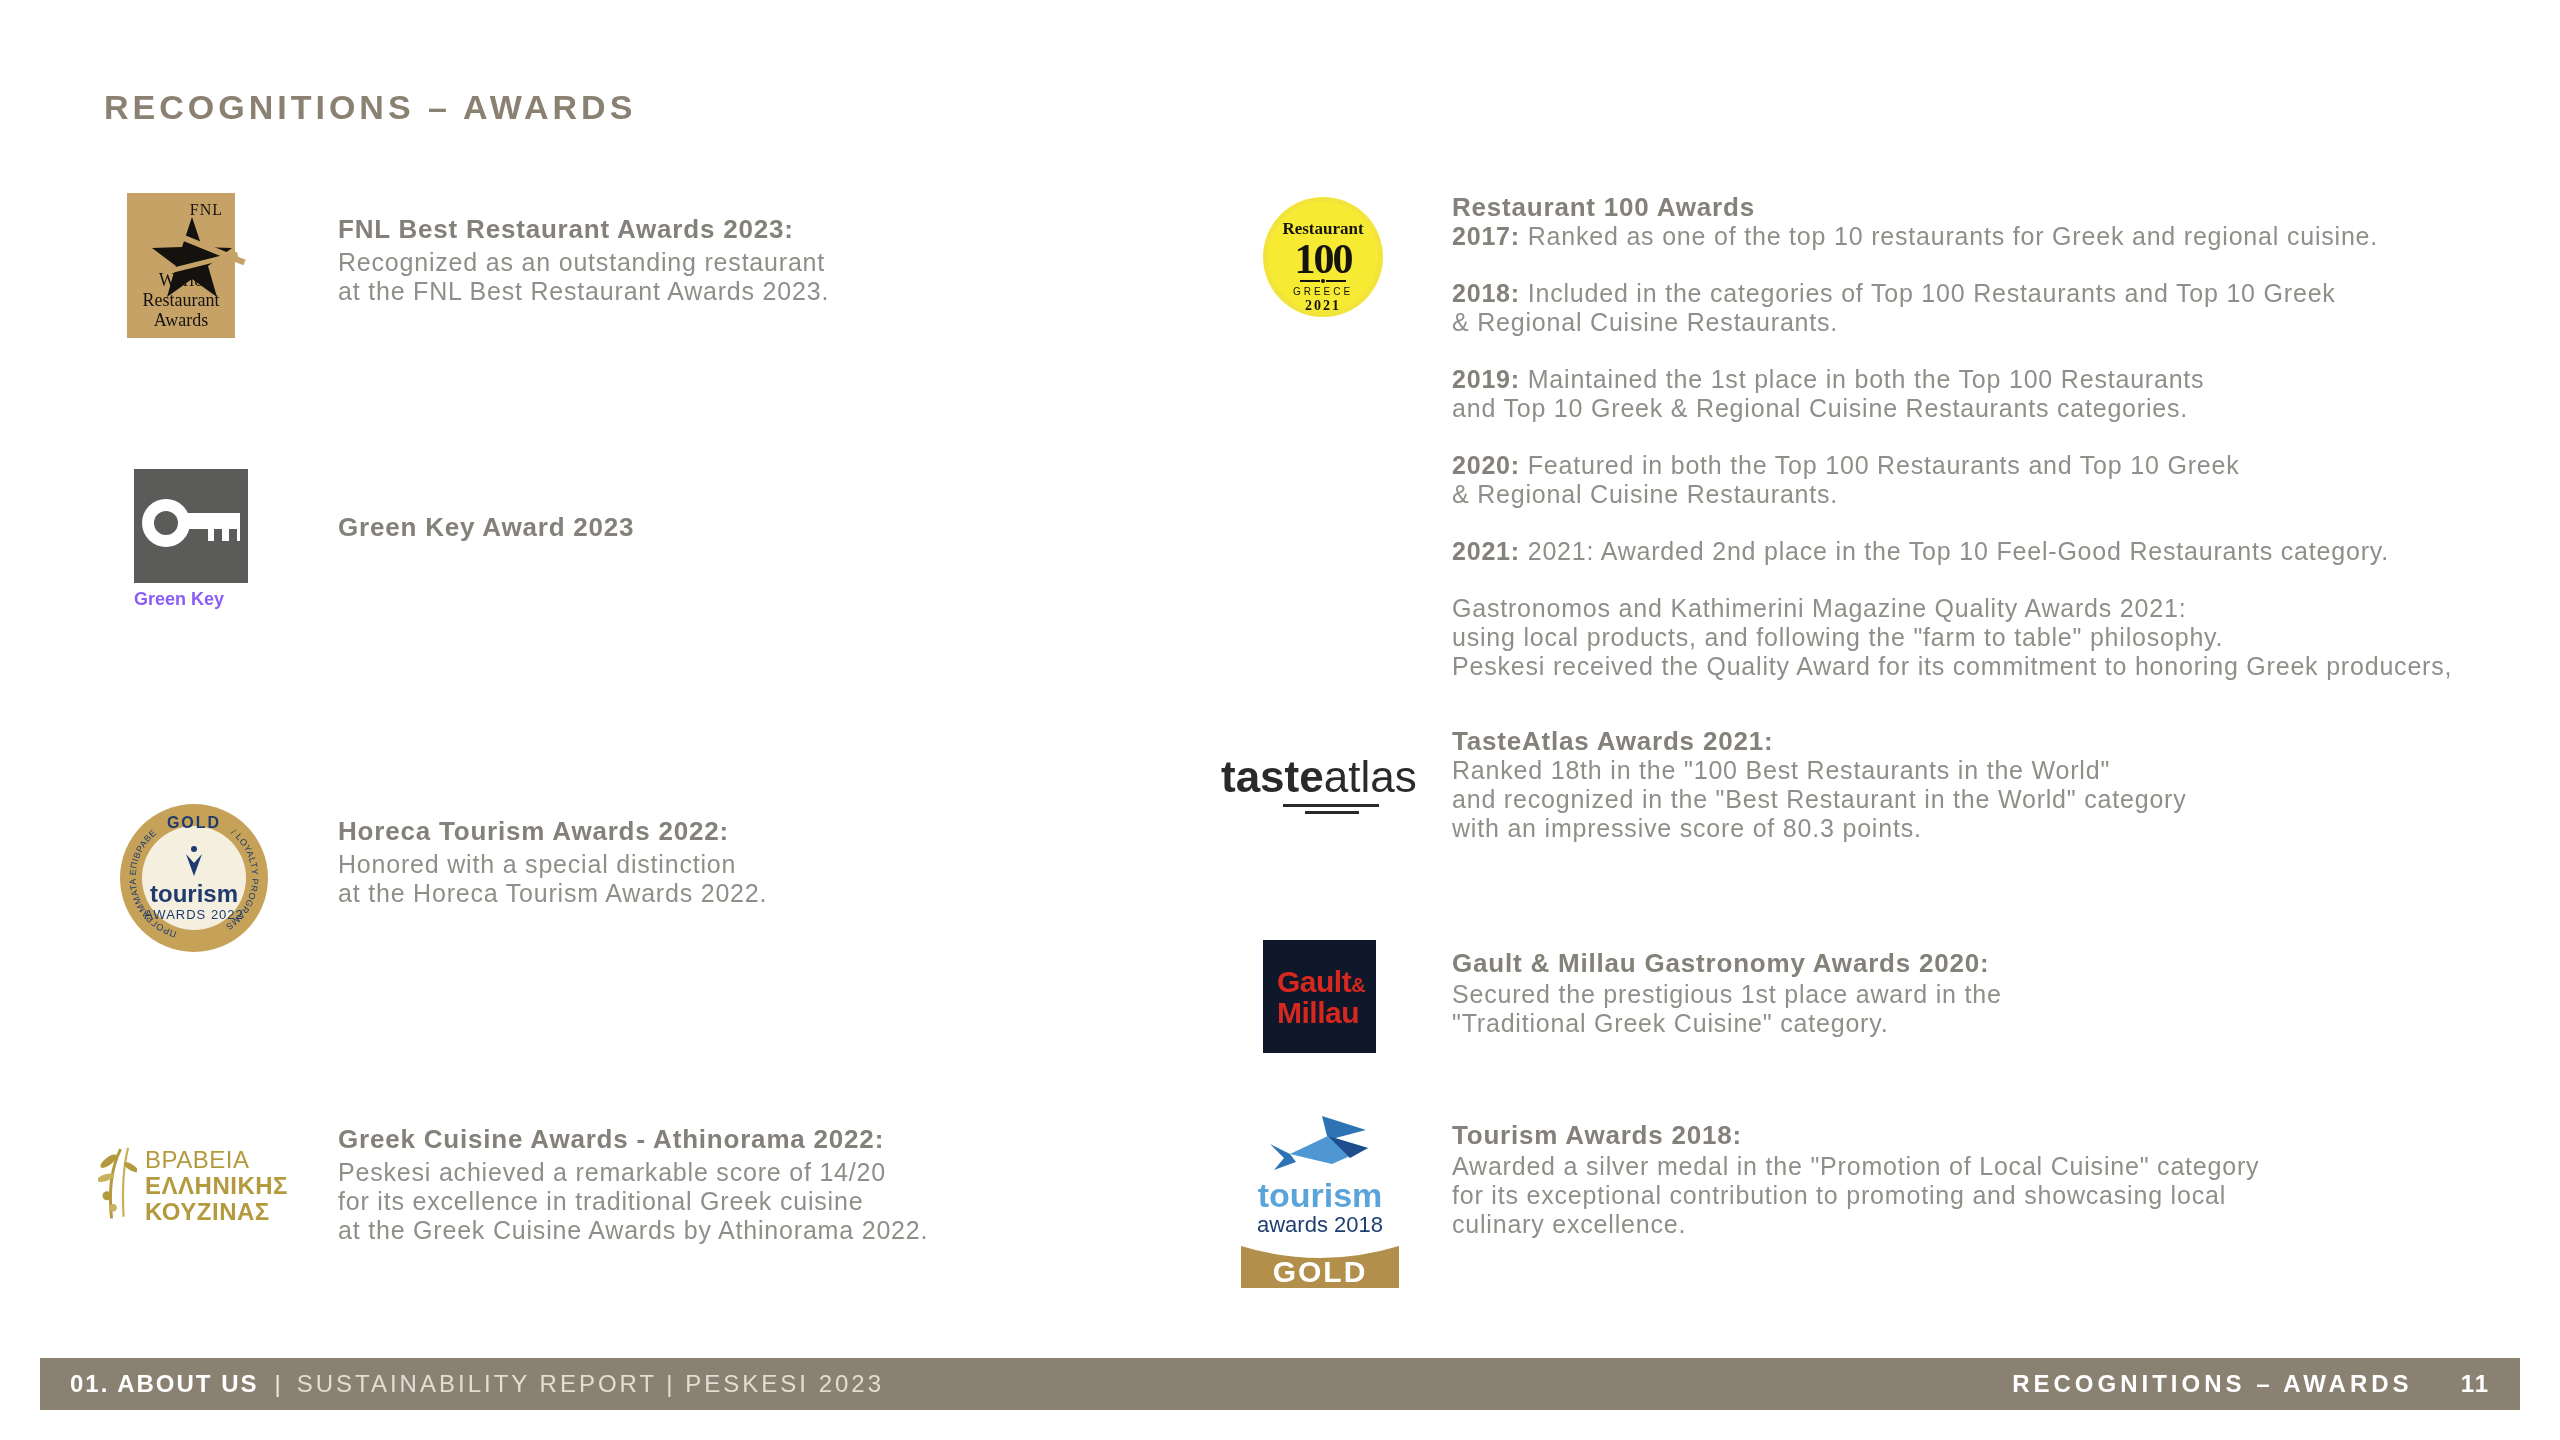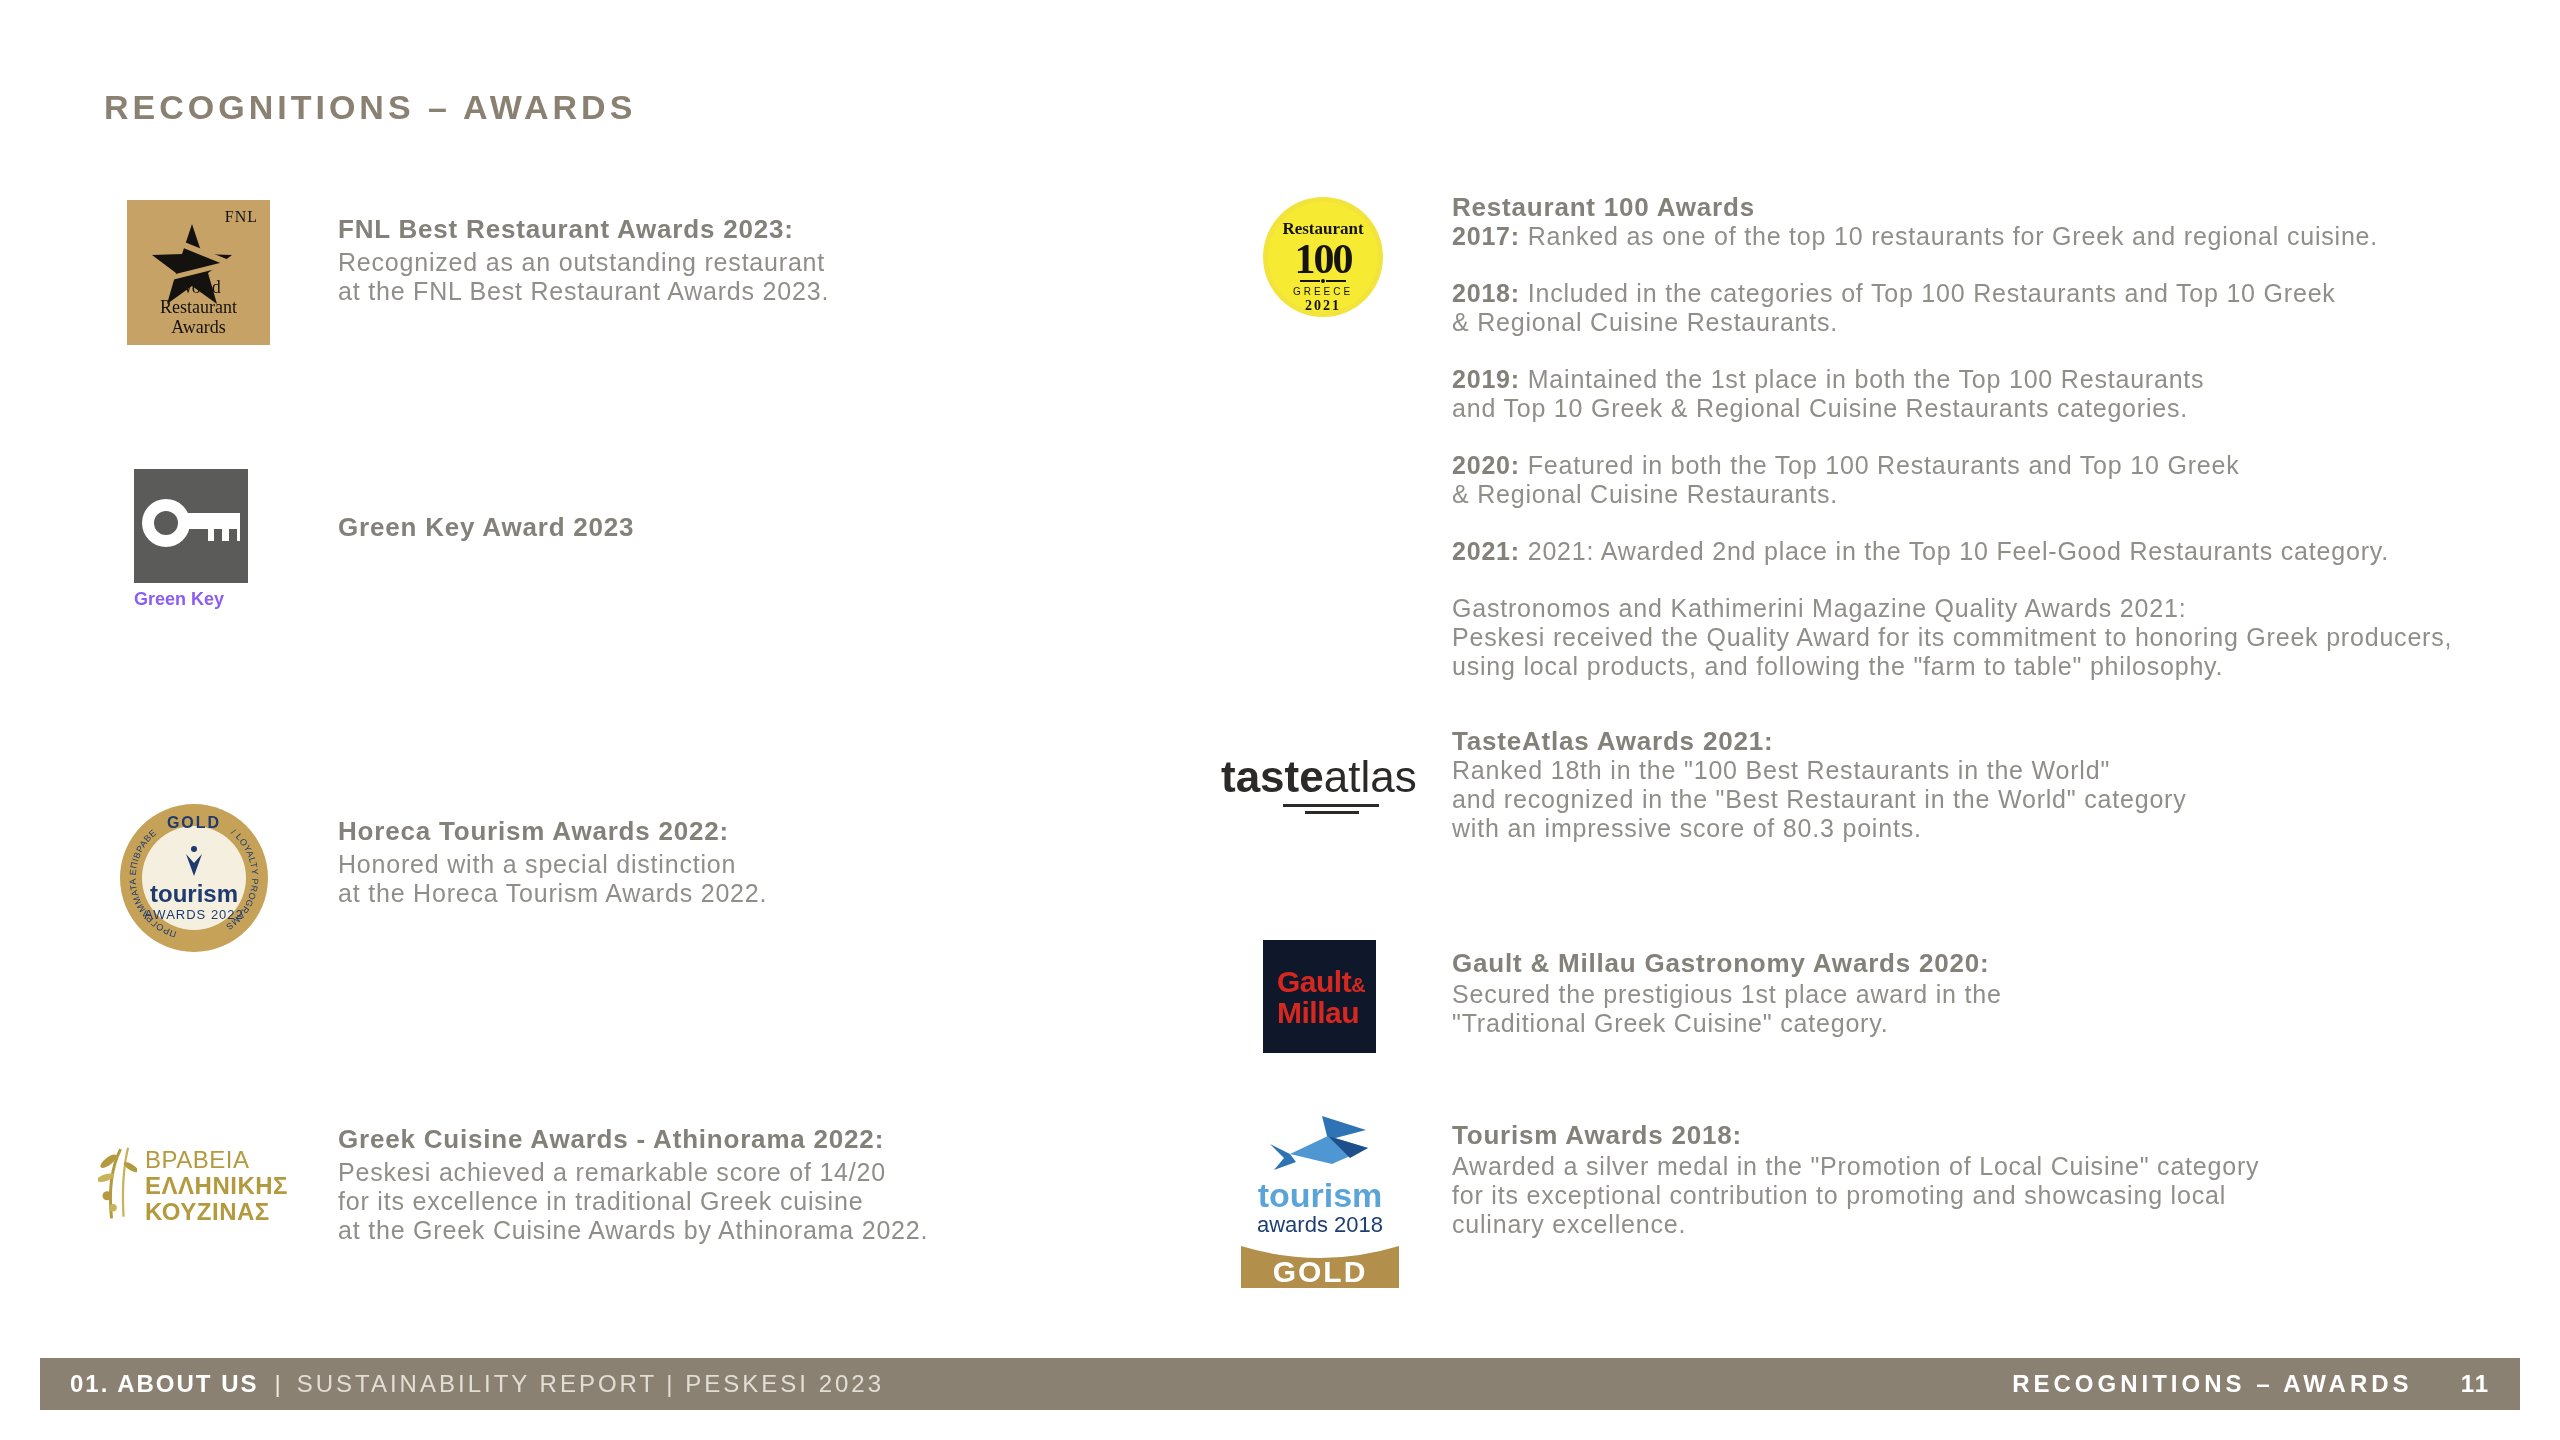--- a/index.html
+++ b/index.html
@@ -10,21 +10,21 @@
   }
   .page-title {
     position:absolute; left:104px; top:88px;
     font-size:34px; font-weight:bold; letter-spacing:4px; color:#8a8172;
   }
   .award-title { font-size:26px; font-weight:bold; color:#84807a; letter-spacing:0.8px; line-height:30px; margin-bottom:4px; }
   .award-line  { font-size:25px; color:#908e89; letter-spacing:0.8px; line-height:29px; }
   .abs { position:absolute; }
 
   
-  .fnl-logo { left:127px; top:200px; width:143px; height:145px; background:#c7a267; }
+  .fnl-logo { left:127px; top:193px; width:108px; height:145px; background:#c7a267; }
   .fnl-tag { position:absolute; top:8px; right:12px; font-family:"Liberation Serif", serif; font-size:16px; letter-spacing:1px; color:#151310; }
   .fnl-caption { position:absolute; bottom:8px; width:100%; text-align:center; font-family:"Liberation Serif", serif; font-size:18px; line-height:20px; color:#151310; }
 
   
   .gk-logo { left:134px; top:469px; width:114px; }
   .gk-square { width:114px; height:114px; background:#5b5b59; position:relative; }
   .gk-caption { margin-top:6px; font-size:18px; font-weight:bold; color:#8b5cf6; letter-spacing:0px; }
 
   
   .horeca-logo { left:118px; top:802px; width:152px; height:152px; }
@@ -204,22 +204,22 @@
       <div class="award-line"><span class="r100-year">2020:</span> <span>Featured in both the Top 100 Restaurants and Top 10 Greek</span></div>
       <div class="award-line">&amp; Regional Cuisine Restaurants.</div>
     </div>
 
     <div class="r100-entry">
       <div class="award-line"><span class="r100-year">2021:</span> <span>2021: Awarded 2nd place in the Top 10 Feel-Good Restaurants category.</span></div>
     </div>
 
     <div class="r100-extra">
       <div class="award-line">Gastronomos and Kathimerini Magazine Quality Awards 2021:</div>
+      <div class="award-line">using local products, and following the "farm to table" philosophy.</div>
       <div class="award-line">Peskesi received the Quality Award for its commitment to honoring Greek producers,</div>
-      <div class="award-line">using local products, and following the "farm to table" philosophy.</div>
     </div>
   </div>
 
   <div class="abs ta-logo">
     <div class="ta-word"><span class="ta-bold">taste</span><span class="ta-light">atlas</span></div>
     <div class="ta-line1"></div>
     <div class="ta-line2"></div>
   </div>
 
   <div class="abs" style="left:1452px; top:726px;">

